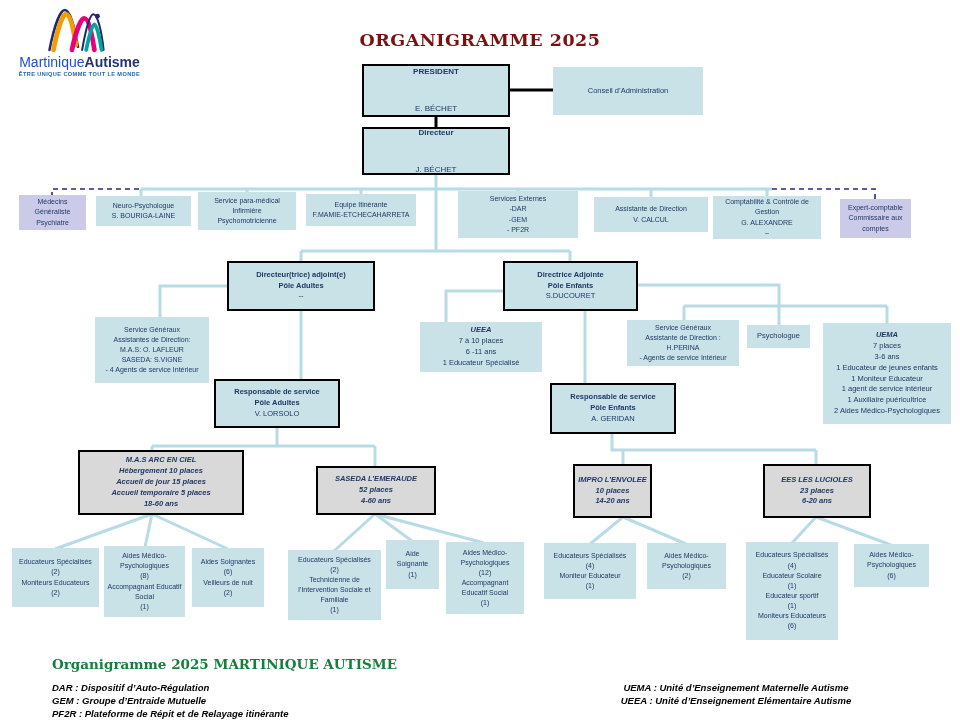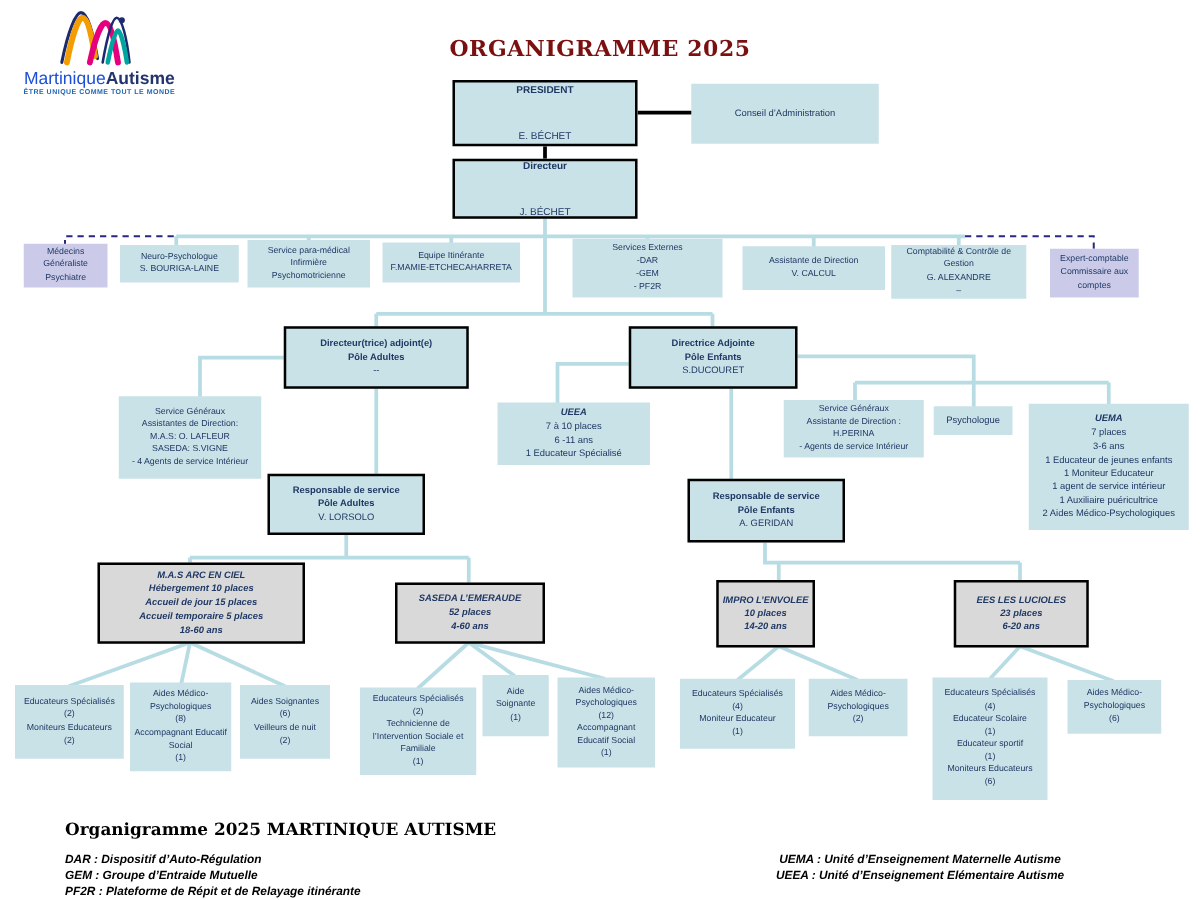--- a/index.html
+++ b/index.html
@@ -33,21 +33,21 @@
   
   .logo{position:absolute;left:7px;top:6px;width:145px;height:72px;}
   .logo svg{position:absolute;left:38px;top:0;}
   .brand{position:absolute;left:0;top:48px;width:145px;text-align:center;font-size:14px;}
   .brand .b1{color:#1d4ed8;}
   .brand .b2{color:#24356e;font-weight:700;}
   .tagline{position:absolute;left:0;top:65px;width:145px;text-align:center;
       font-size:5.6px;font-weight:700;letter-spacing:.4px;color:#1f66b0;text-transform:uppercase;}
   
   .foot-title{position:absolute;left:52px;top:656px;font-family:"DejaVu Serif","Liberation Serif",serif;
-      font-weight:700;font-size:13.5px;color:#000000;}
+      font-weight:700;font-size:13.5px;color:#15803d;}
   .legend{position:absolute;top:681px;font-size:9.5px;font-weight:700;font-style:italic;
       color:#000;line-height:1.38;}
   .legend.left{left:52px;text-align:left;}
   .legend.right{left:556px;width:360px;text-align:center;}
 </style>
 </head>
 <body>
 
 <div class="stage">
 
@@ -178,21 +178,21 @@
     <div class="bb">S.DUCOURET</div>
   </div>
 
   <div class="node blue f7" style="left:95px;top:317px;width:114px;height:66px">
     <div class="bb">Service Généraux
 Assistantes de Direction:
 M.A.S: O. LAFLEUR
 SASEDA: S.VIGNE
 - 4 Agents de service Intérieur</div>
   </div>
-  <div class="node blue itt" style="left:398px;top:322px;width:122px;height:50px">
+  <div class="node blue itt" style="left:420px;top:322px;width:122px;height:50px">
     <div class="tt">UEEA</div>
     <div class="bb">7 à 10 places
 6 -11 ans
 1 Educateur Spécialisé</div>
   </div>
   <div class="node blue f7" style="left:627px;top:320px;width:112px;height:46px">
     <div class="bb">Service Généraux
 Assistante de Direction :
 H.PERINA
 - Agents de service Intérieur</div>

